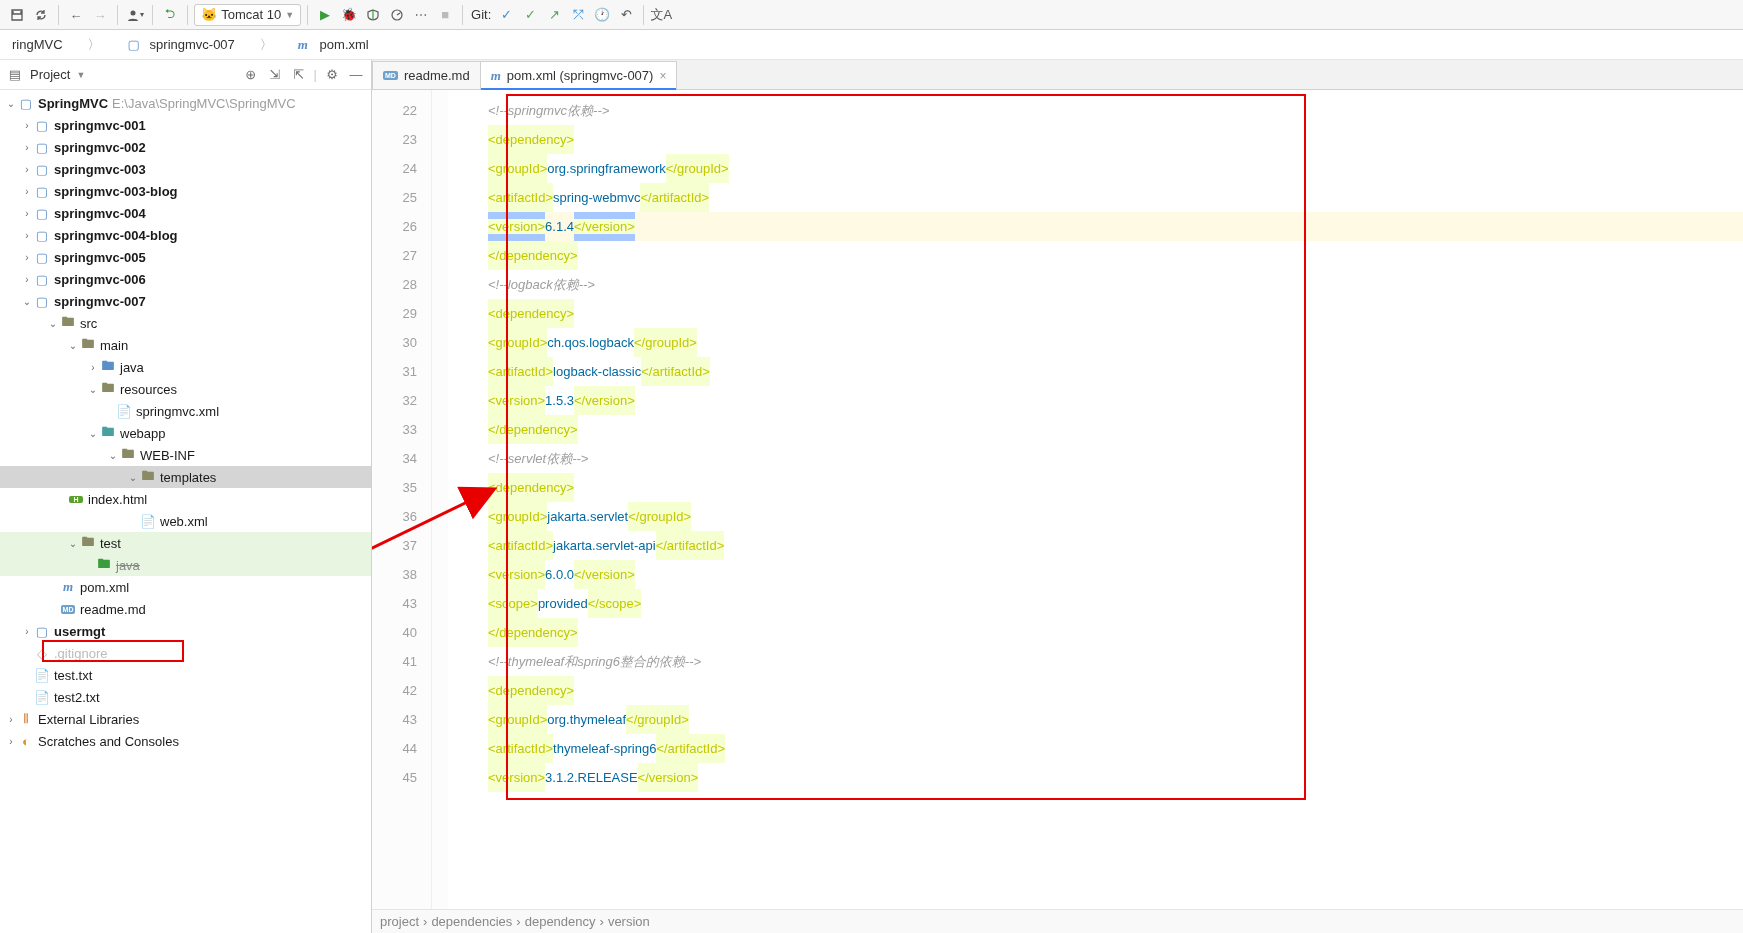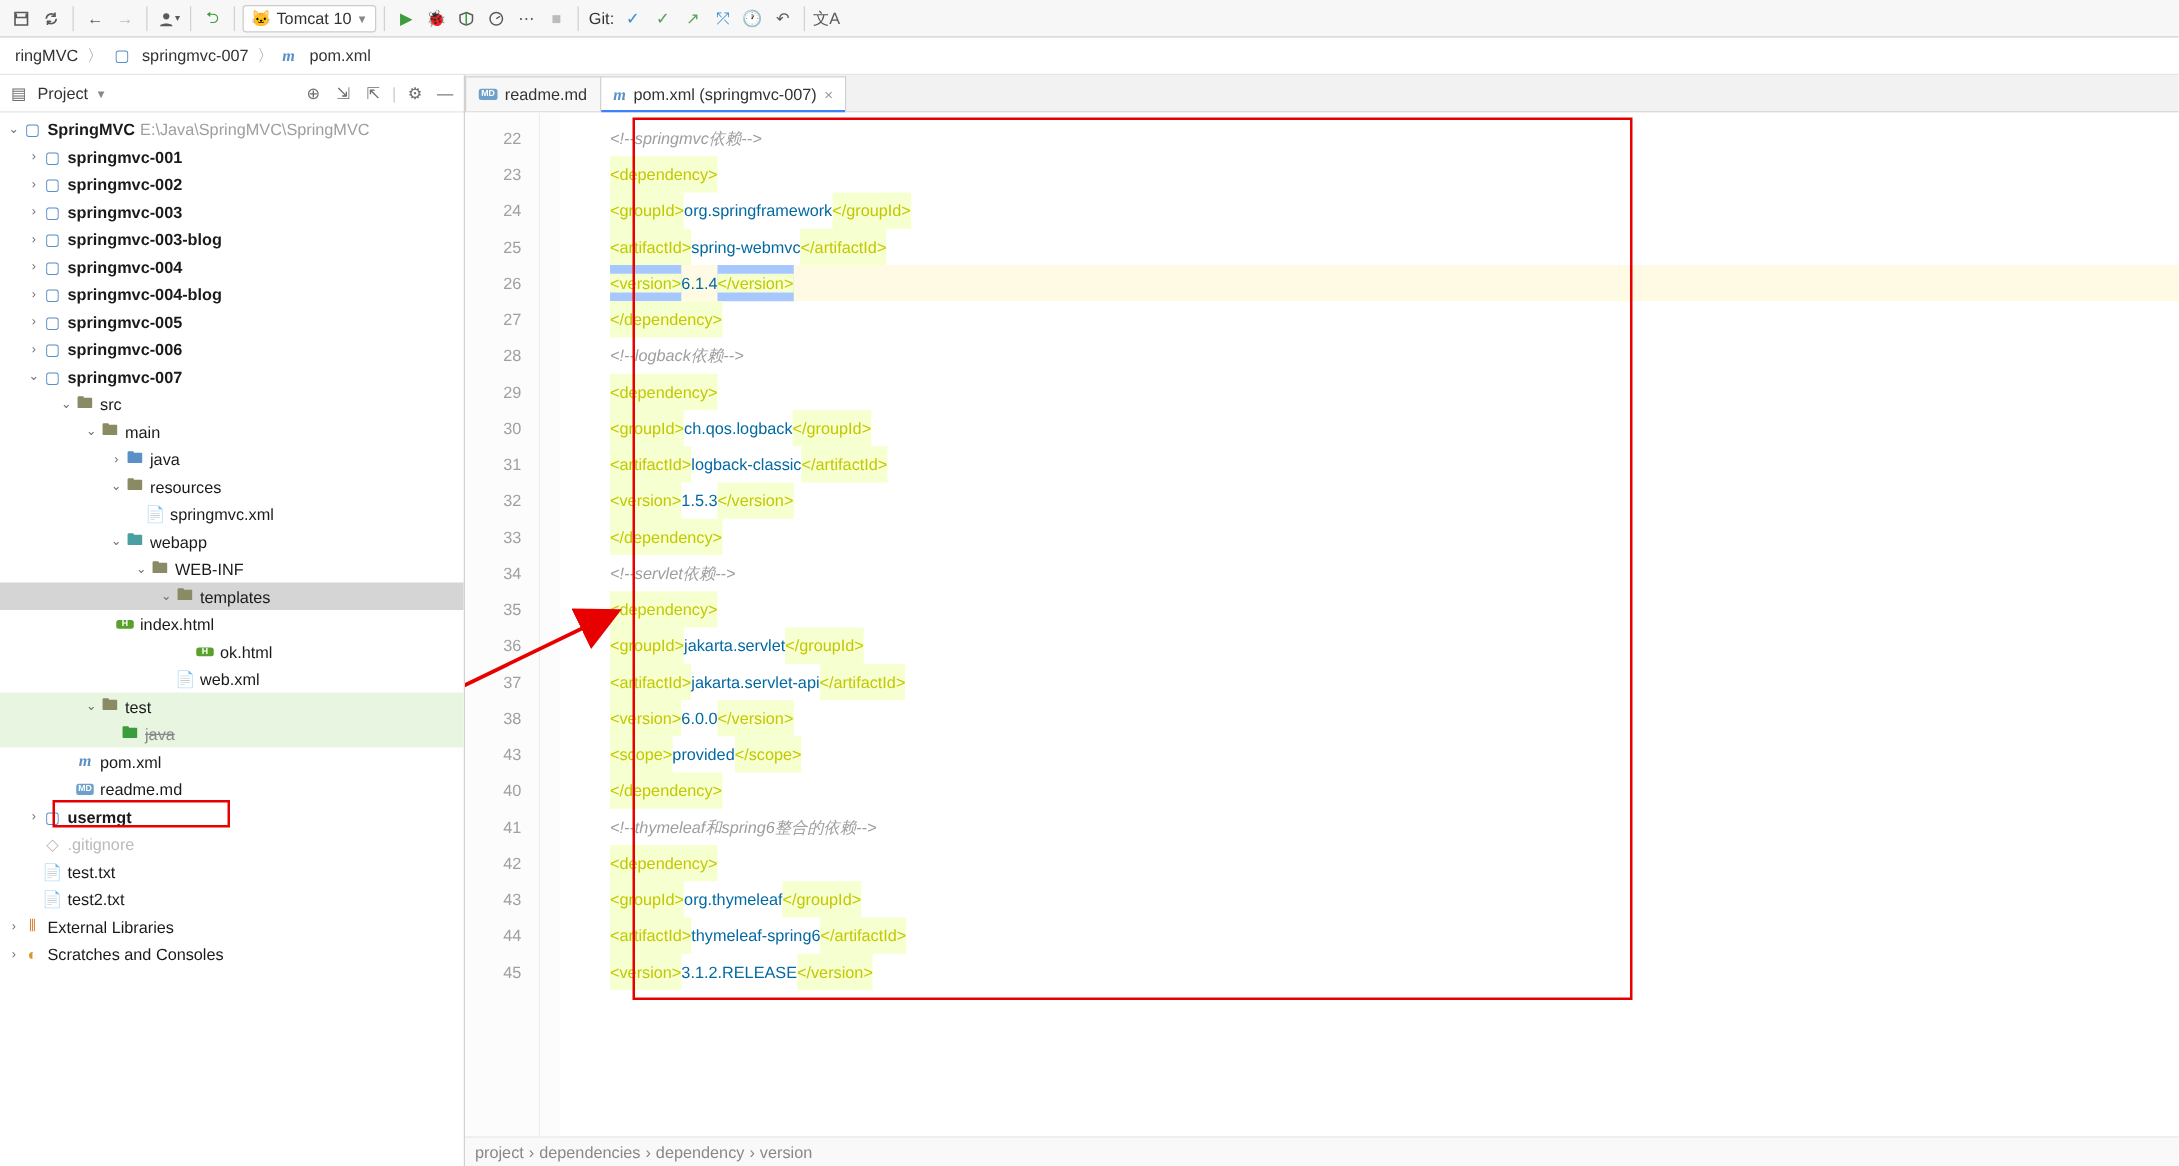--- a/index.html
+++ b/index.html
@@ -1,21 +1,21 @@
 <!DOCTYPE html>
 <html><head>
 <meta charset="utf-8">
 <style>
 *{margin:0;padding:0;box-sizing:border-box;font-family:"Segoe UI",Arial,sans-serif;font-size:13px;}
 body{background:#fff;color:#333;overflow:hidden;}
 .toolbar{height:30px;border-bottom:1px solid #d1d1d1;display:flex;align-items:center;padding:0 6px;gap:2px;background:#f7f7f7;}
 .tb-btn{width:22px;height:22px;display:flex;align-items:center;justify-content:center;color:#5a5a5a;border-radius:3px;}
 .tb-sep{width:1px;height:20px;background:#d1d1d1;margin:0 4px;}
 .run-cfg{display:flex;align-items:center;gap:4px;border:1px solid #ccc;border-radius:3px;padding:1px 6px;background:#fff;height:22px;}
-.breadcrumb{height:30px;display:flex;align-items:center;padding:0 8px;gap:3px;border-bottom:1px solid #e5e5e5;font-size:13px;}
+.breadcrumb{height:30px;display:flex;align-items:center;padding:0 8px;gap:21px;border-bottom:1px solid #e5e5e5;font-size:13px;}
 .bc-item{display:flex;align-items:center;gap:4px;padding:2px 4px;}
 .bc-sep{color:#999;}
 .main{display:flex;height:calc(933px - 60px);}
 .sidebar{width:372px;border-right:1px solid #d1d1d1;display:flex;flex-direction:column;}
 .sb-header{height:30px;display:flex;align-items:center;padding:0 6px;border-bottom:1px solid #e5e5e5;gap:6px;}
 .sb-title{font-weight:400;}
 .sb-spacer{flex:1;}
 .sb-icon{width:18px;height:18px;display:flex;align-items:center;justify-content:center;color:#6e6e6e;}
 .tree{flex:1;overflow-y:auto;padding:2px 0;user-select:none;}
 .tree-row{display:flex;align-items:center;height:22px;padding-right:6px;white-space:nowrap;}
@@ -234,31 +234,25 @@
       <div class="tree-row" style="padding-left:106px;">
           <span class="tw">⌄</span>
           <span class="ticon fld">🖿</span>
           <span class="tlabel">WEB-INF</span>
         </div>
       <div class="tree-row sel" style="padding-left:126px;">
           <span class="tw">⌄</span>
           <span class="ticon fld">🖿</span>
           <span class="tlabel">templates</span>
         </div>
-      <div class="tree-row" style="padding-left:92px;">
+      <div class="tree-row" style="padding-left:68px;">
           <span class="ticon">
             <span class="icon-html">H</span>
           </span>
           <span class="tlabel">index.html</span>
-        </div>
-      <div class="tree-row" style="padding-left:156px;">
-          <span class="ticon">
-            <span class="icon-html">H</span>
-          </span>
-          <span class="tlabel">ok.html</span>
         </div>
       <div class="tree-row" style="padding-left:140px;">
           <span class="ticon">📄</span>
           <span class="tlabel">web.xml</span>
         </div>
       <div class="tree-row hl-green" style="padding-left:66px;">
           <span class="tw">⌄</span>
           <span class="ticon fld">🖿</span>
           <span class="tlabel">test</span>
         </div>

